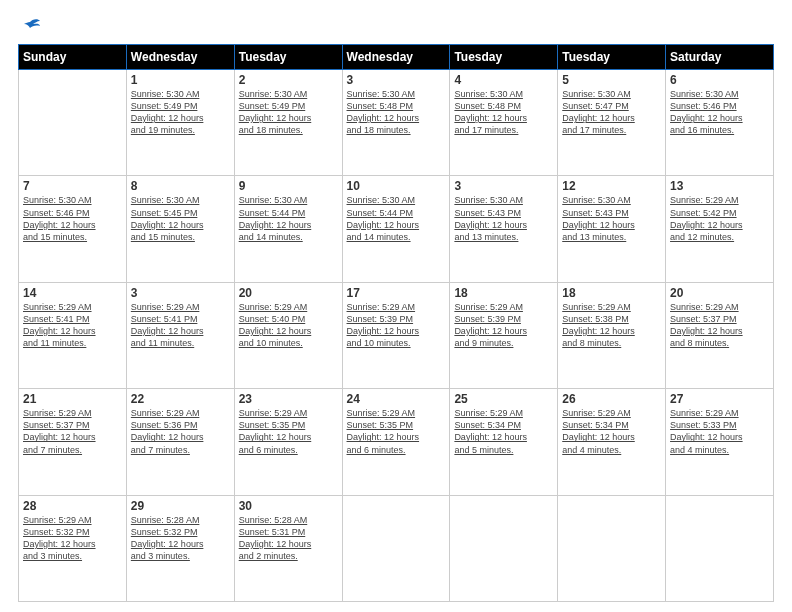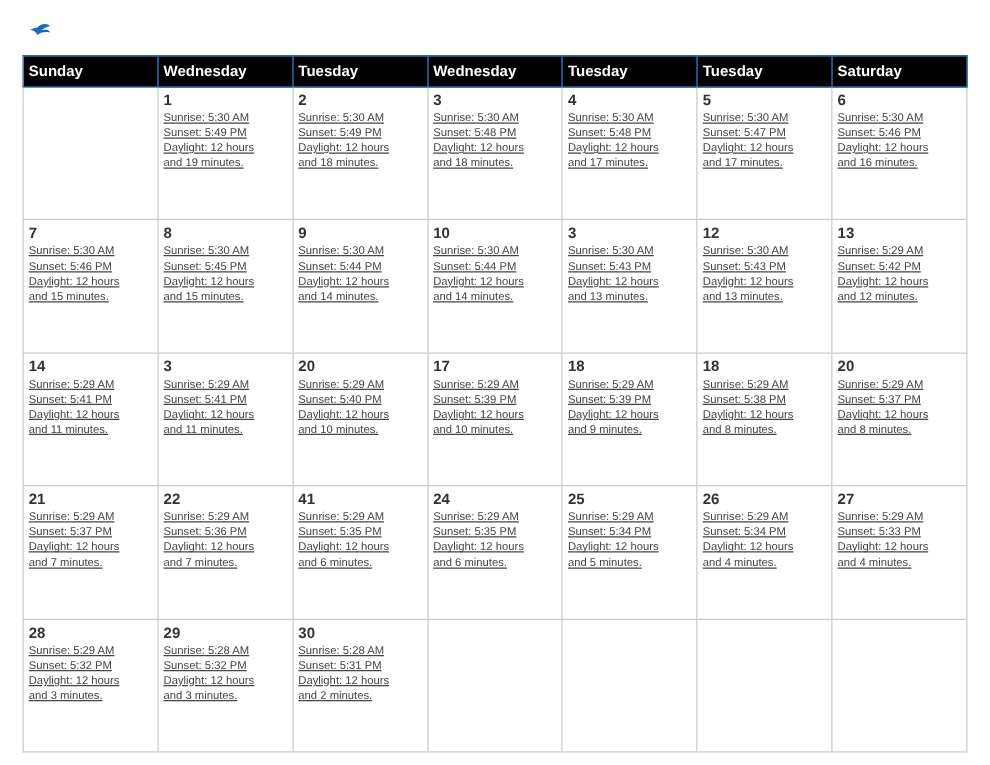--- a/index.html
+++ b/index.html
@@ -218,21 +218,21 @@
         <tr>
           <td>
             <span class="day-number">21</span>
             <div class="cell-text">Sunrise: 5:29 AM<br>Sunset: 5:37 PM<br>Daylight: 12 hours<br>and 7 minutes.</div>
           </td>
           <td>
             <span class="day-number">22</span>
             <div class="cell-text">Sunrise: 5:29 AM<br>Sunset: 5:36 PM<br>Daylight: 12 hours<br>and 7 minutes.</div>
           </td>
           <td>
-            <span class="day-number">41</span>
+            <span class="day-number">23</span>
             <div class="cell-text">Sunrise: 5:29 AM<br>Sunset: 5:35 PM<br>Daylight: 12 hours<br>and 6 minutes.</div>
           </td>
           <td>
             <span class="day-number">24</span>
             <div class="cell-text">Sunrise: 5:29 AM<br>Sunset: 5:35 PM<br>Daylight: 12 hours<br>and 6 minutes.</div>
           </td>
           <td>
             <span class="day-number">25</span>
             <div class="cell-text">Sunrise: 5:29 AM<br>Sunset: 5:34 PM<br>Daylight: 12 hours<br>and 5 minutes.</div>
           </td>

